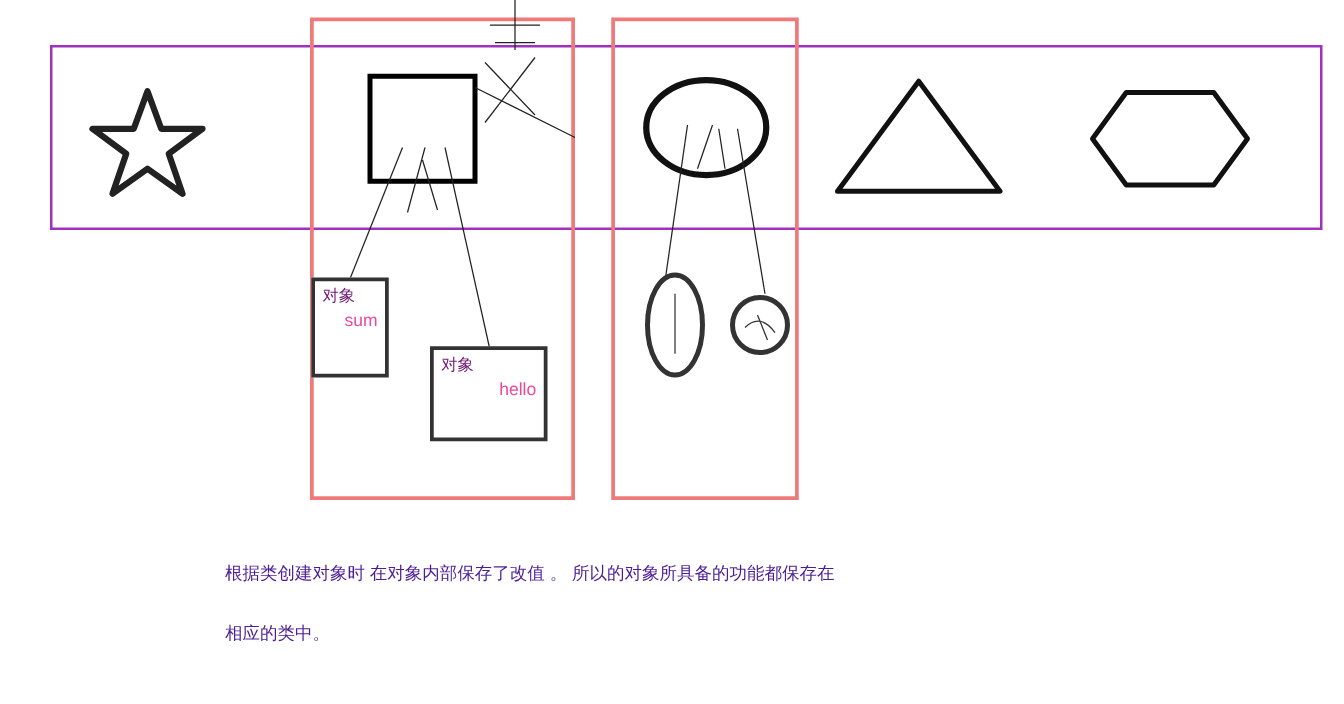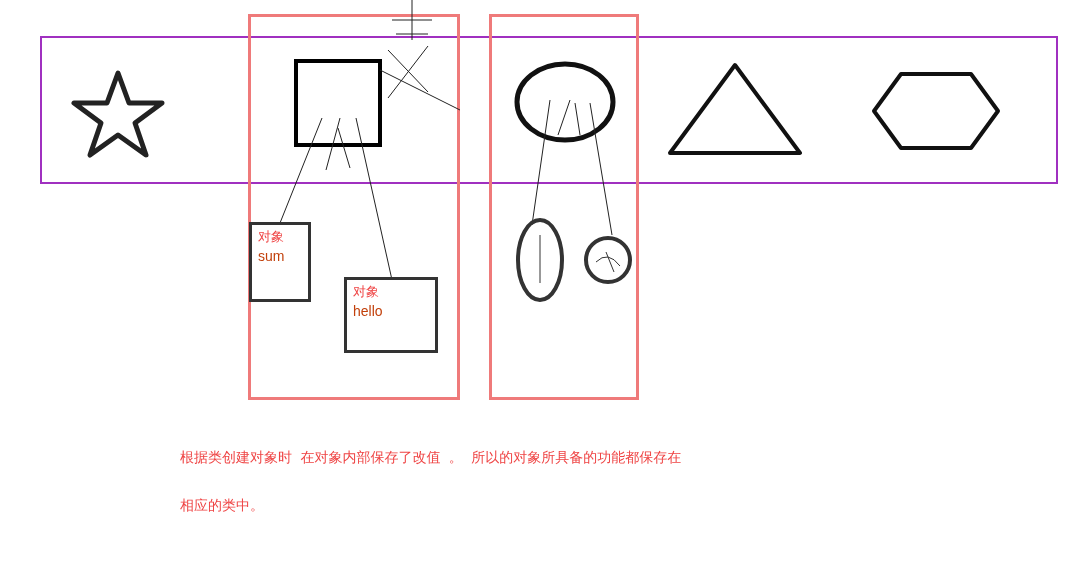--- a/index.html
+++ b/index.html
@@ -41,43 +41,43 @@
     position: absolute;
   }
   .obj-box {
     position: absolute;
     border: 3px solid #333;
     background: #fff;
     box-sizing: border-box;
     padding: 4px 6px;
   }
   .obj-label {
-    color: #ef4444;
+    color: #701a75;
     font-size: 13px;
     line-height: 16px;
   }
   .obj-text {
-    color: #c2410c;
+    color: #ec4899;
     font-size: 14px;
     line-height: 18px;
     margin-top: 2px;
+    text-align: right;
   }
   .small-ellipse, .small-circle {
     position: absolute;
   }
   .scribble {
     position: absolute;
   }
   .caption {
     position: absolute;
-    color: #ef4444;
+    color: #4c1d95;
     font-size: 14px;
     line-height: 24px;
     white-space: pre;
-    font-family: Liberation Mono, monospace;
   }
 </style>
 </head>
 <body>
 
 <div class="purple-rect" style="left:40px; top:36px; width:1018px; height:148px;"></div>
 
 <div class="red-rect" style="left:248px; top:14px; width:212px; height:386px;"></div>
 
 <div class="red-rect" style="left:489px; top:14px; width:150px; height:386px;"></div>

